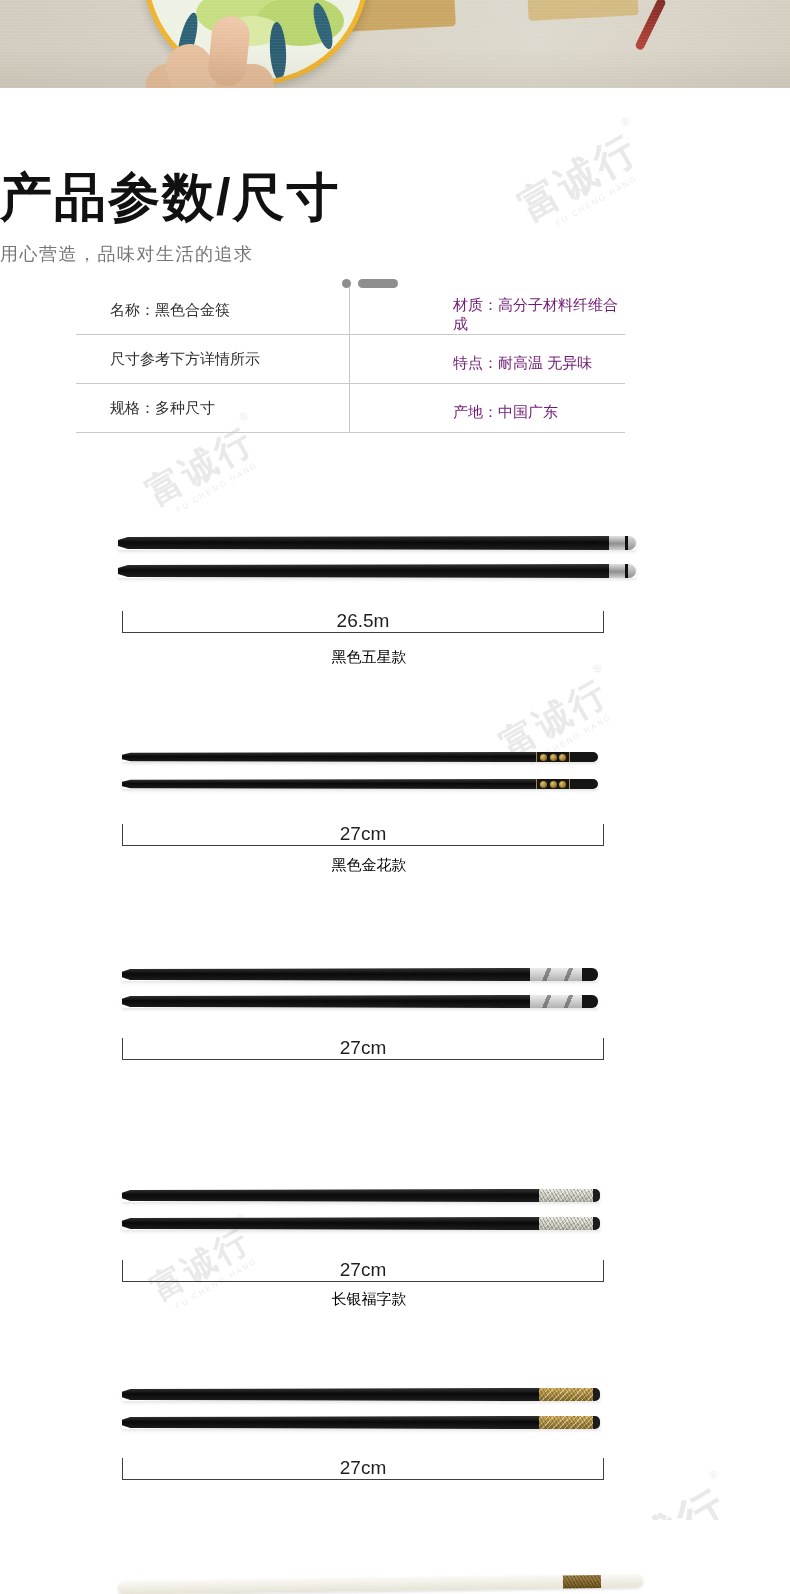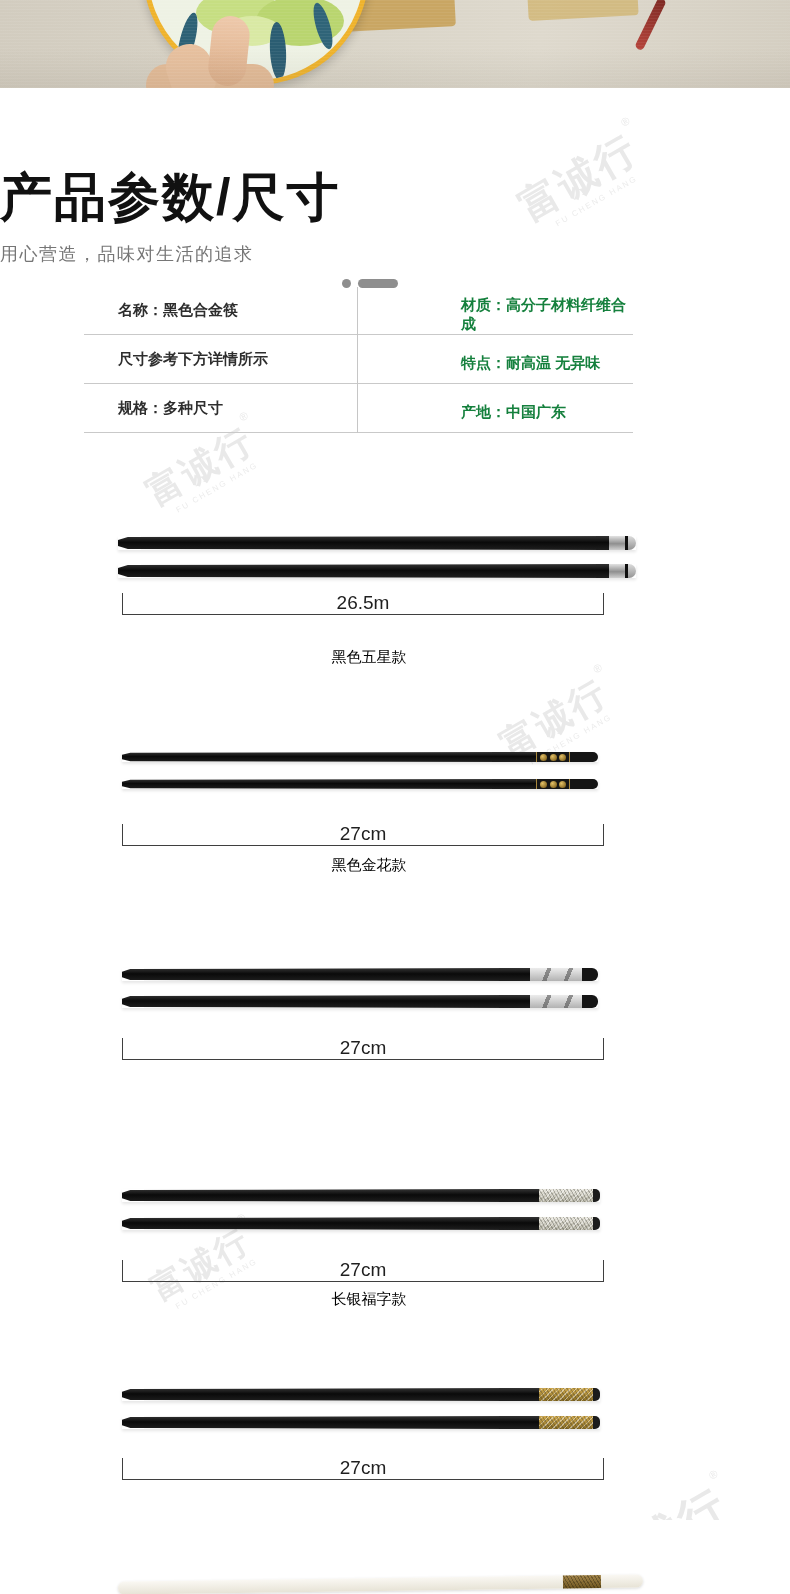--- a/index.html
+++ b/index.html
@@ -37,24 +37,24 @@
 
   
   .title-block { position:absolute; left:0; top:122px; width:740px; text-align:left;margin-top:47px; }
   .title-block h1 { font-size:52px; font-weight:800; color:#111; letter-spacing:2px; line-height:1.1; }
   .subtitle { margin-top:16px; font-size:18px; color:#767676; letter-spacing:1.5px; }
   .deco { margin-top:13px; display:flex; justify-content:center; align-items:center; gap:7px; }
   .deco .dot { width:9px; height:9px; border-radius:50%; background:#8e8e8e; display:inline-block; }
   .deco .bar { width:40px; height:9px; border-radius:5px; background:#8e8e8e; display:inline-block; }
 
   
-  .spec { position:absolute; left:84px; top:286px; width:549px;font-weight:bold; }
+  .spec { position:absolute; left:76px; top:286px; width:549px; }
   .spec-row { display:flex; height:49px; border-bottom:1px solid #c9c9c9; align-items:center; }
   .spec-cell-l { width:273px; padding-left:34px; font-size:15px; color:#2e2e2e; }
-  .spec-cell-r { flex:1; padding-left:104px; font-size:15px; color:#15803d;margin-top:9px; }
+  .spec-cell-r { flex:1; padding-left:104px; font-size:15px; color:#701a75;margin-top:9px; }
   .spec-divider { position:absolute; left:273px; top:1px; bottom:0; width:1px; background:#c6c6c6; }
 
   
   .sec { position:absolute; left:118px; width:502px; }
   .stick { position:absolute; display:flex; align-items:stretch; box-shadow:0 2px 3px rgba(0,0,0,.10); }
   .stick-body { flex:1; background:linear-gradient(180deg,#343434,#0a0a0a 45%,#1e1e1e);
           clip-path:polygon(0 28%, 2% 8%, 100% 0, 100% 100%, 2% 92%, 0 72%); }
   .cap-silver { width:16px; background:linear-gradient(180deg,#e2e2e2,#8f8f8f 55%,#cfcfcf); }
   .cap-gap { width:3px; background:#0f0f0f; }
   .cap-knob { width:8px; background:linear-gradient(180deg,#dcdcdc,#949494); border-radius:0 7px 7px 0; }
@@ -180,21 +180,21 @@
         <div class="cap-silver"></div>
         <div class="cap-gap"></div>
         <div class="cap-knob"></div>
       </div>
       <div class="stick" style="left:0; right:-16px; top:28px; height:14px;">
         <div class="stick-body"></div>
         <div class="cap-silver"></div>
         <div class="cap-gap"></div>
         <div class="cap-knob"></div>
       </div>
-      <div class="dim" style="top:57px;">
+      <div class="dim" style="top:75px;">
         <span class="dim-text">26.5m</span>
       </div>
       <div class="sec-label" style="top:112px;">黑色五星款</div>
     </div>
 
     <div class="sec" style="top:752px; height:130px;">
       <div class="stick" style="left:4px; right:22px; top:0; height:10px;">
         <div class="stick-body"></div>
         <div class="band-goldflower">
           <i class="gf-dot"></i>

